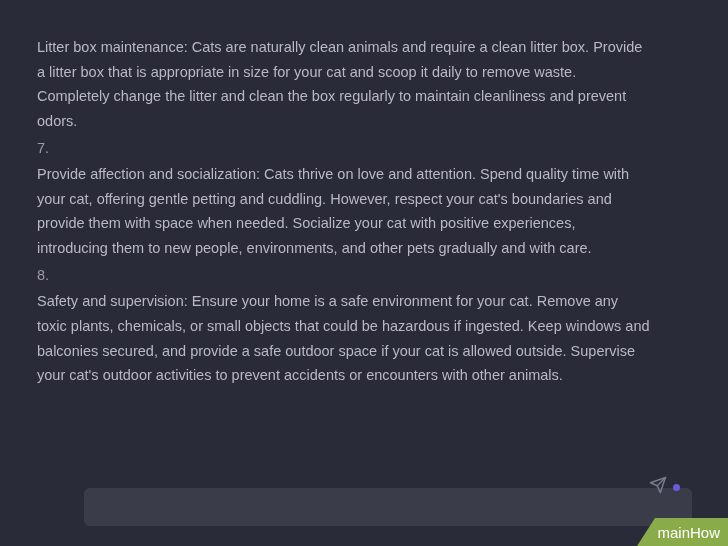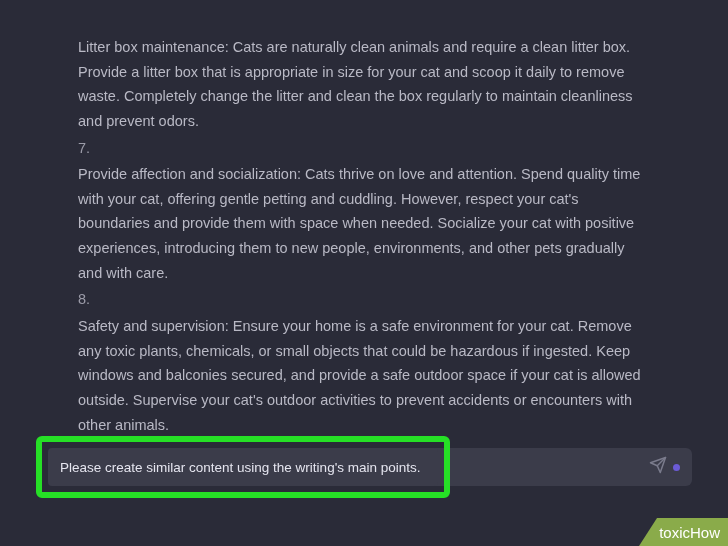--- a/index.html
+++ b/index.html
@@ -5,21 +5,21 @@
   * { margin: 0; padding: 0; box-sizing: border-box; }
   body {
     width: 728px;
     height: 546px;
     background: #2a2b38;
     font-family: -apple-system, BlinkMacSystemFont, "Segoe UI", Helvetica, Arial, sans-serif;
     overflow: hidden;
     position: relative;
   }
   .content-area {
-    padding: 35px 78px 20px 78px;
+    padding: 35px 78px 20px 37px;
     color: #b9b9c5;
     font-size: 14.5px;
     line-height: 1.7;
   }
   .content-area p { margin-bottom: 2px; }
   .num-marker { color: #9b9ba8; }
   .input-row {
     position: absolute;
     bottom: 48px;
     left: 36px;
@@ -98,33 +98,30 @@
 <div class="content-area">
   <p>Litter box maintenance: Cats are naturally clean animals and require a clean litter box. Provide a litter box that is appropriate in size for your cat and scoop it daily to remove waste. Completely change the litter and clean the box regularly to maintain cleanliness and prevent odors.</p>
   <p class="num-marker">7.</p>
   <p>Provide affection and socialization: Cats thrive on love and attention. Spend quality time with your cat, offering gentle petting and cuddling. However, respect your cat's boundaries and provide them with space when needed. Socialize your cat with positive experiences, introducing them to new people, environments, and other pets gradually and with care.</p>
   <p class="num-marker">8.</p>
   <p>Safety and supervision: Ensure your home is a safe environment for your cat. Remove any toxic plants, chemicals, or small objects that could be hazardous if ingested. Keep windows and balconies secured, and provide a safe outdoor space if your cat is allowed outside. Supervise your cat's outdoor activities to prevent accidents or encounters with other animals.</p>
 </div>
 
 <div class="input-row">
   <div class="input-bg"></div>
-  <div class="highlight-box">
-    <input class="prompt-input" type="text" value="Please create similar content using the writing's main points." style="">
-  </div>
   <div class="send-area">
     <span class="send-icon">
       <svg width="18" height="18" viewBox="0 0 24 24" fill="none" stroke="currentColor" stroke-width="2" stroke-linecap="round" stroke-linejoin="round">
         <line x1="22" y1="2" x2="11" y2="13"></line>
         <polygon points="22 2 15 22 11 13 2 9 22 2"></polygon>
       </svg>
     </span>
     <span class="status-dot"></span>
   </div>
 </div>
 
 <div class="wikihow-badge">
   <div class="badge-tri"></div>
   <div class="badge-body">
-    <span class="wiki">toxic</span>
+    <span class="wiki">main</span>
       <span class="how">How</span>
   </div>
 </div>
 
 </body></html>

